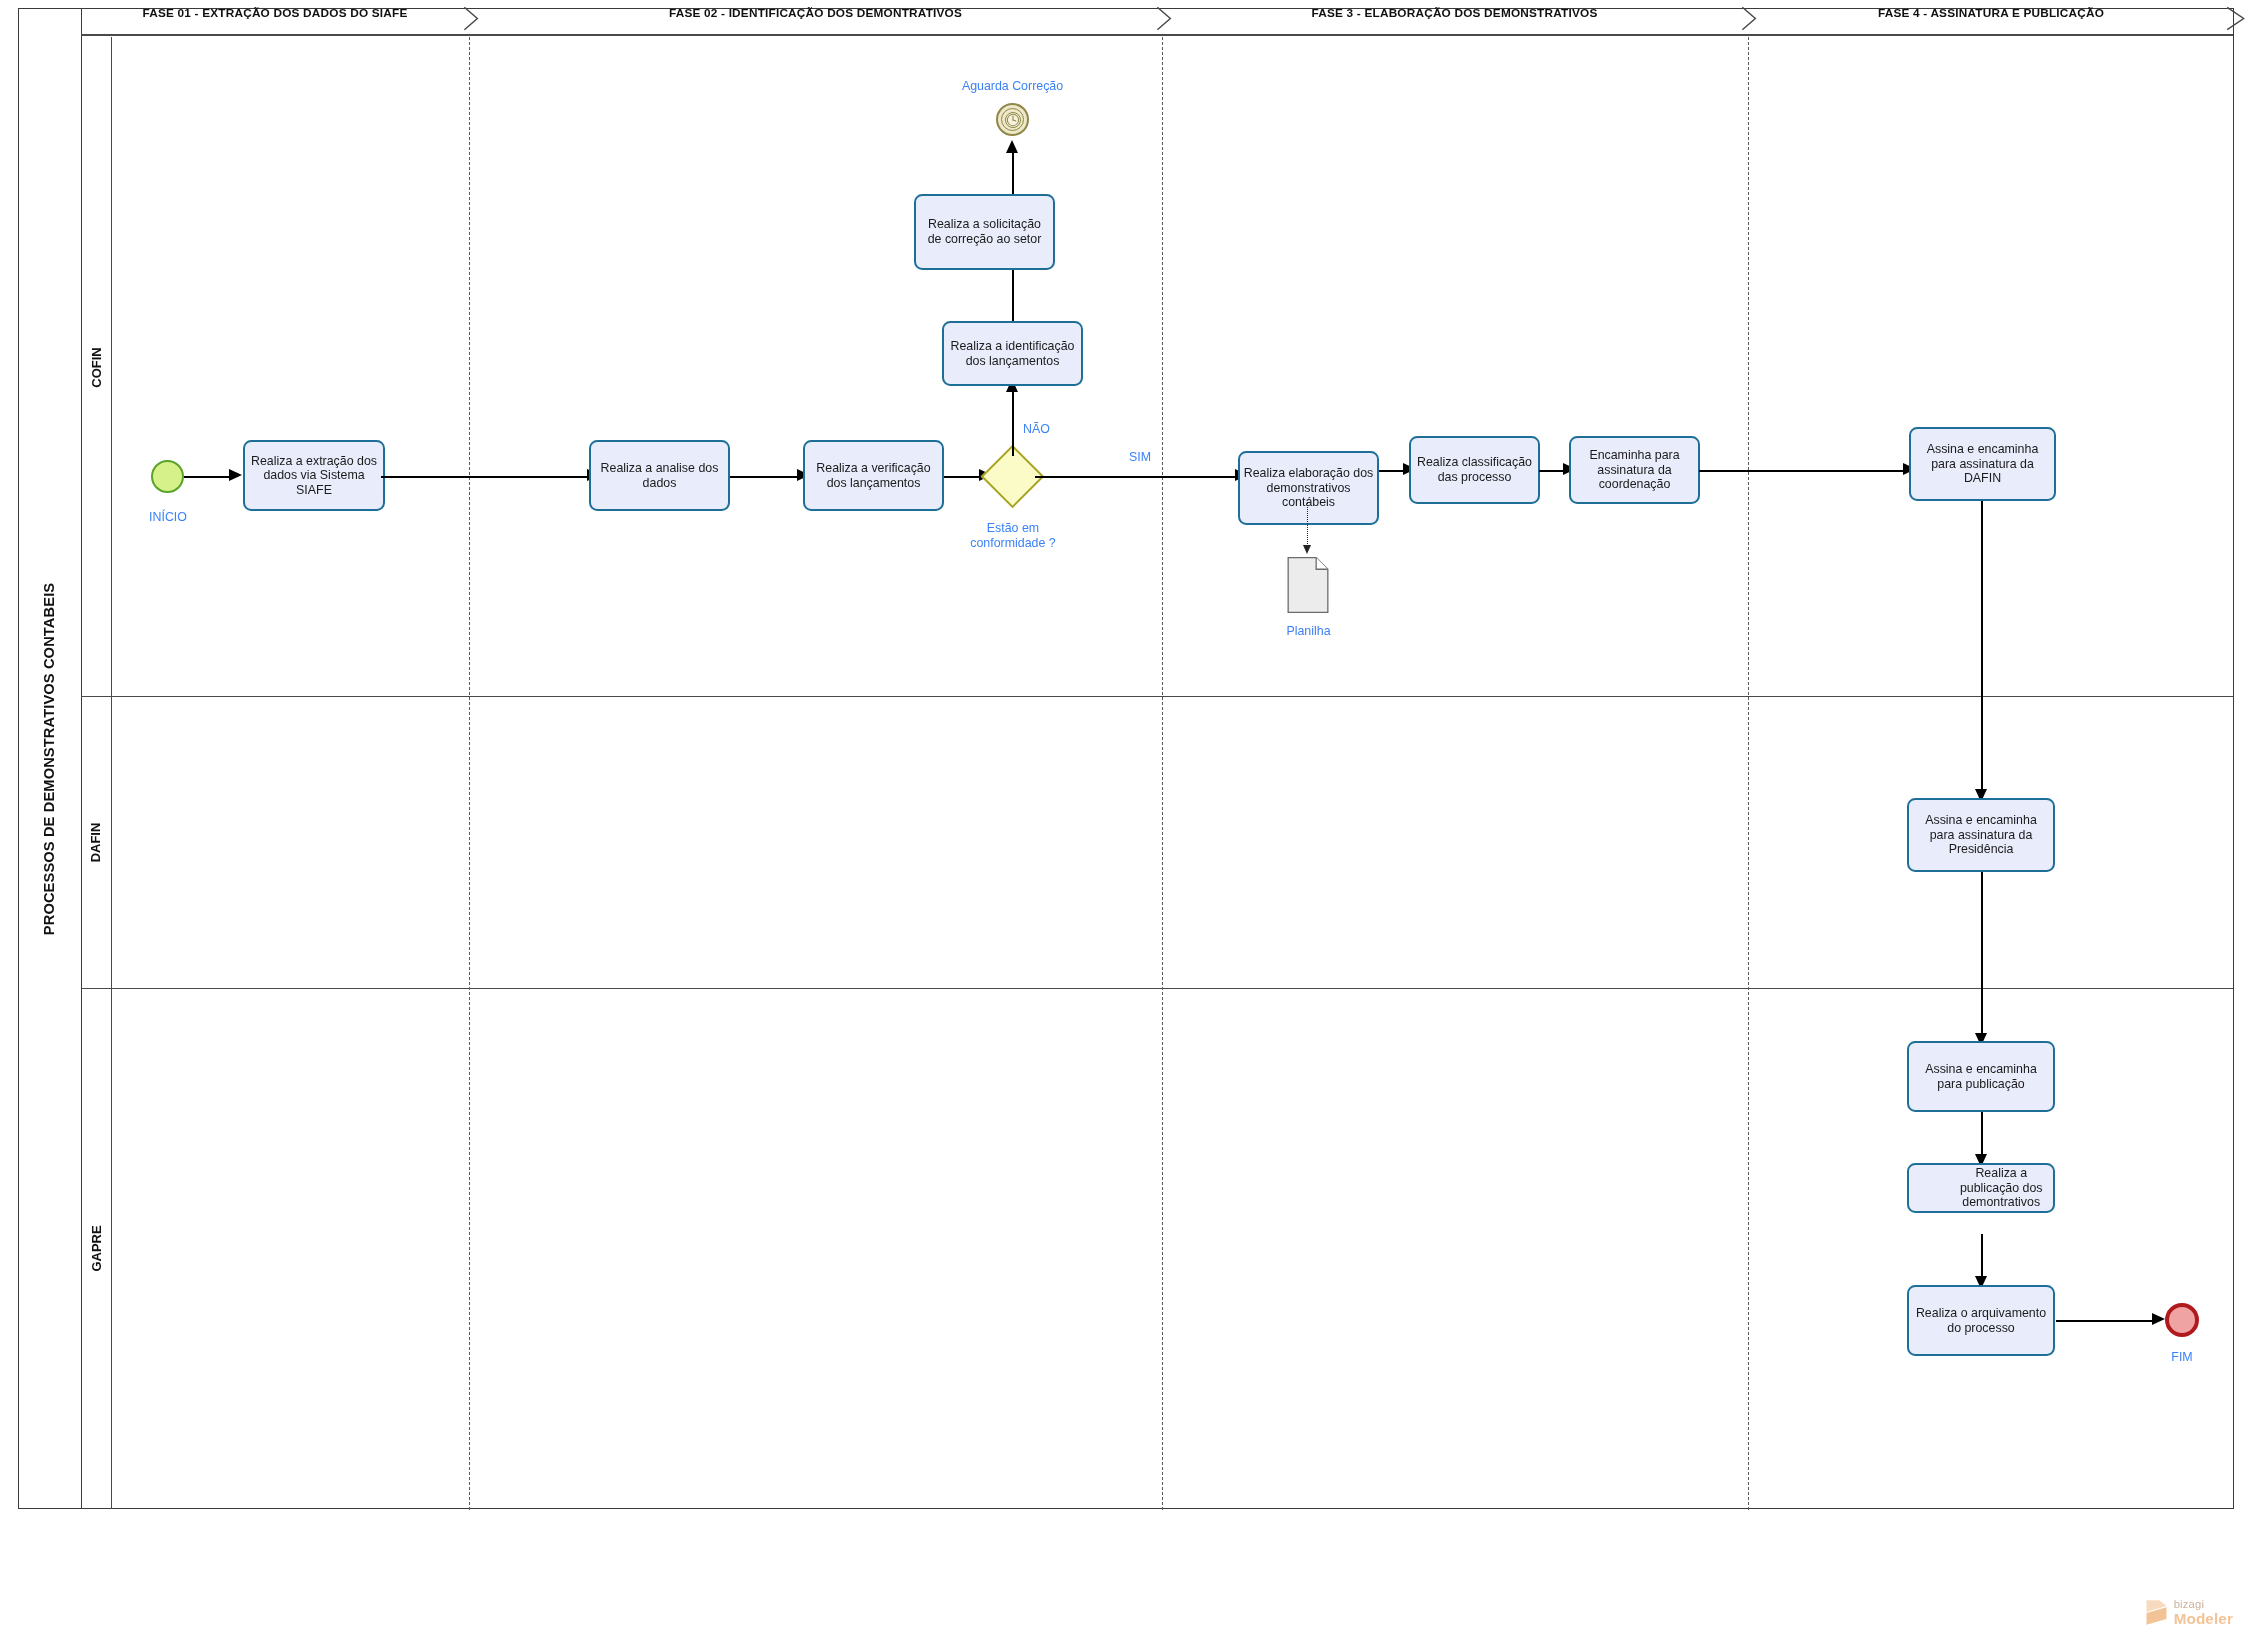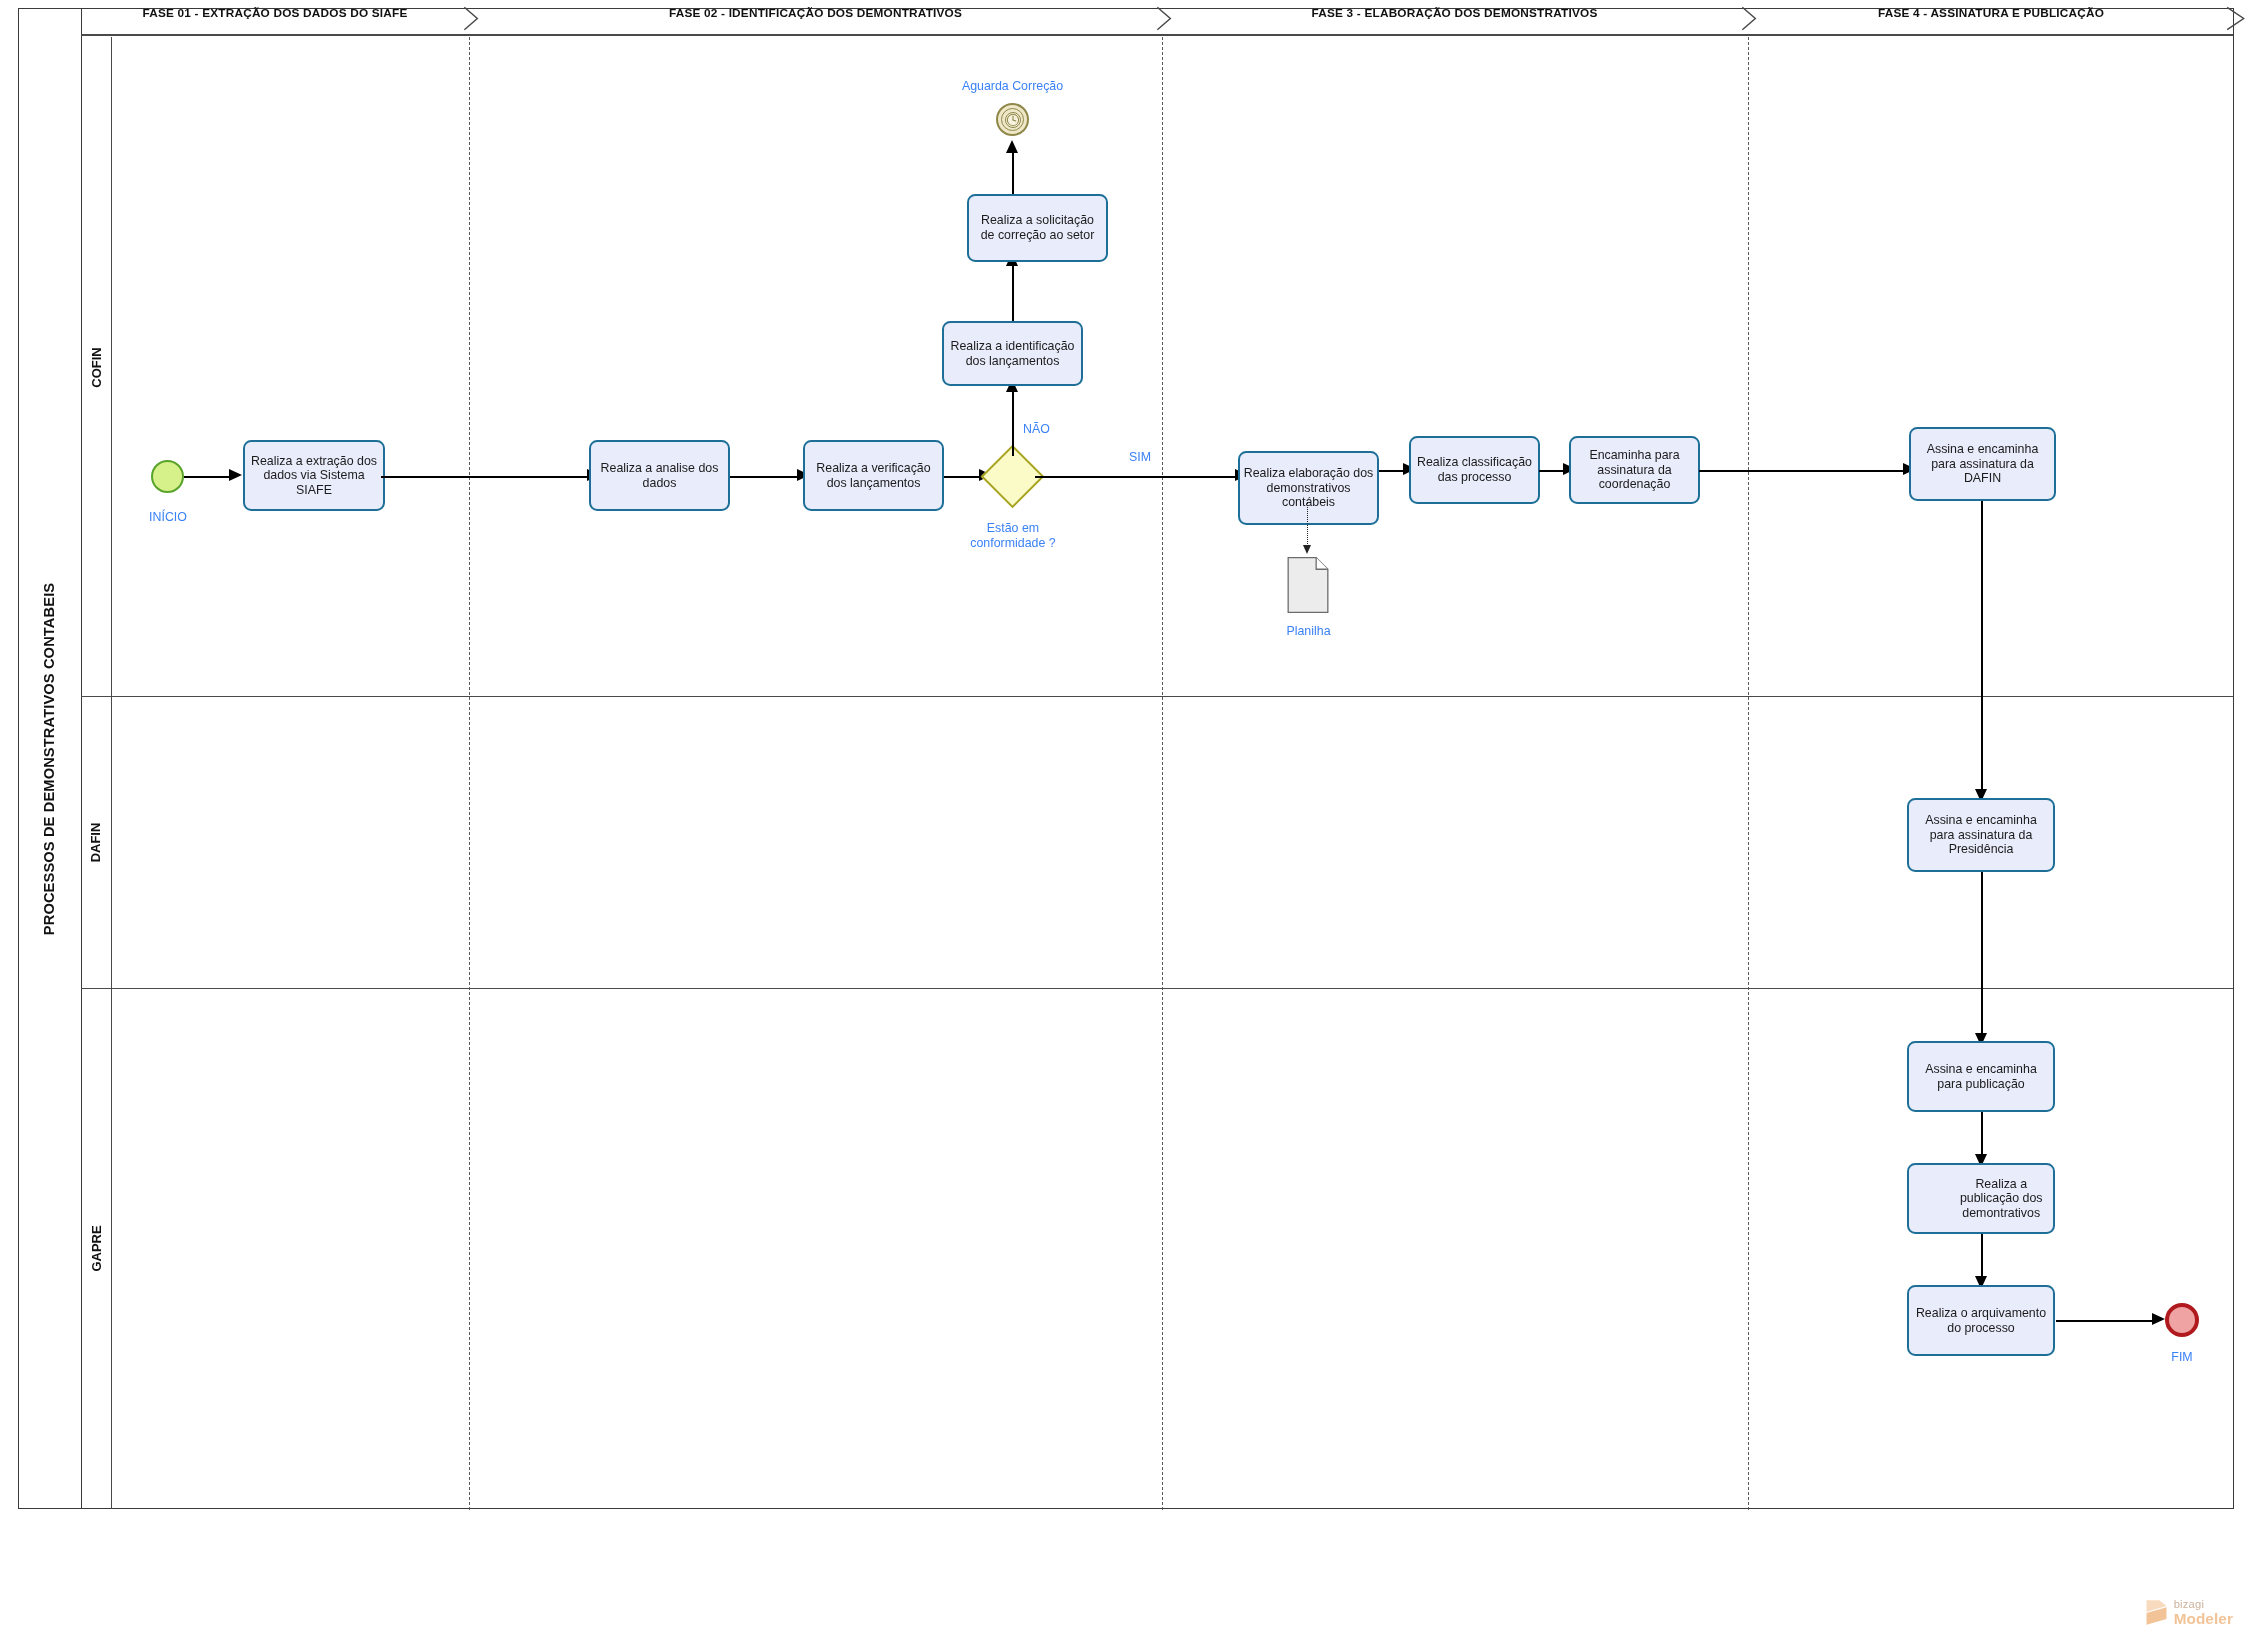--- a/index.html
+++ b/index.html
@@ -326,21 +326,21 @@
 
   <div class="conn v" style="left:1012px; top:389px; height:67px;"></div>
   <div class="arrow up" style="left:1006px; top:379px;"></div>
   <div class="label" style="left:1023px; top:422px;">NÃO</div>
 
   <div class="task" style="left:942px; top:321px; width:141px; height:65px;">Realiza a identificação dos lançamentos</div>
 
   <div class="conn v" style="left:1012px; top:262px; height:59px;"></div>
   <div class="arrow up" style="left:1006px; top:253px;"></div>
 
-  <div class="task" style="left:967px; top:194px; width:141px; height:68px;">Realiza a solicitação de correção ao setor</div>
+  <div class="task" style="left:914px; top:194px; width:141px; height:76px;">Realiza a solicitação de correção ao setor</div>
 
   <div class="conn v" style="left:1012px; top:148px; height:46px;"></div>
   <div class="arrow up" style="left:1006px; top:140px;"></div>
 
   <div class="event timer" style="left:996px; top:103px; width:33px; height:33px;">
     <div class="timer-inner1"></div>
     <div class="timer-inner2"></div>
     <svg class="timer-clock" viewBox="0 0 34 34">
       <circle cx="17" cy="17" r="12" fill="none" stroke="#8e8748" stroke-width="2.2"></circle>
       <line x1="17" y1="17" x2="17" y2="9" stroke="#8e8748" stroke-width="2.2" stroke-linecap="round"></line>
@@ -387,21 +387,21 @@
   <div class="task" style="left:1907px; top:798px; width:148px; height:74px;">Assina e encaminha para assinatura da Presidência</div>
 
   <div class="conn v" style="left:1981px; top:872px; height:171px;"></div>
   <div class="arrow down" style="left:1975px; top:1033px;"></div>
 
   <div class="task" style="left:1907px; top:1041px; width:148px; height:71px;">Assina e encaminha para publicação</div>
 
   <div class="conn v" style="left:1981px; top:1112px; height:49px;"></div>
   <div class="arrow down" style="left:1975px; top:1154px;"></div>
 
-  <div class="task" style="left:1907px; top:1163px; width:148px; height:71px;padding-left:44px;">Realiza a publicação dos demontrativos</div>
+  <div class="task" style="left:1907px; top:1163px; width:148px; height:50px;padding-left:44px;">Realiza a publicação dos demontrativos</div>
 
   <div class="conn v" style="left:1981px; top:1234px; height:49px;"></div>
   <div class="arrow down" style="left:1975px; top:1276px;"></div>
 
   <div class="task" style="left:1907px; top:1285px; width:148px; height:71px;">Realiza o arquivamento do processo</div>
 
   <div class="conn h" style="left:2056px; top:1320px; width:100px;"></div>
   <div class="arrow right" style="left:2152px; top:1313px;"></div>
 
   <div class="event end" style="left:2165px; top:1303px; width:34px; height:34px;"></div>

